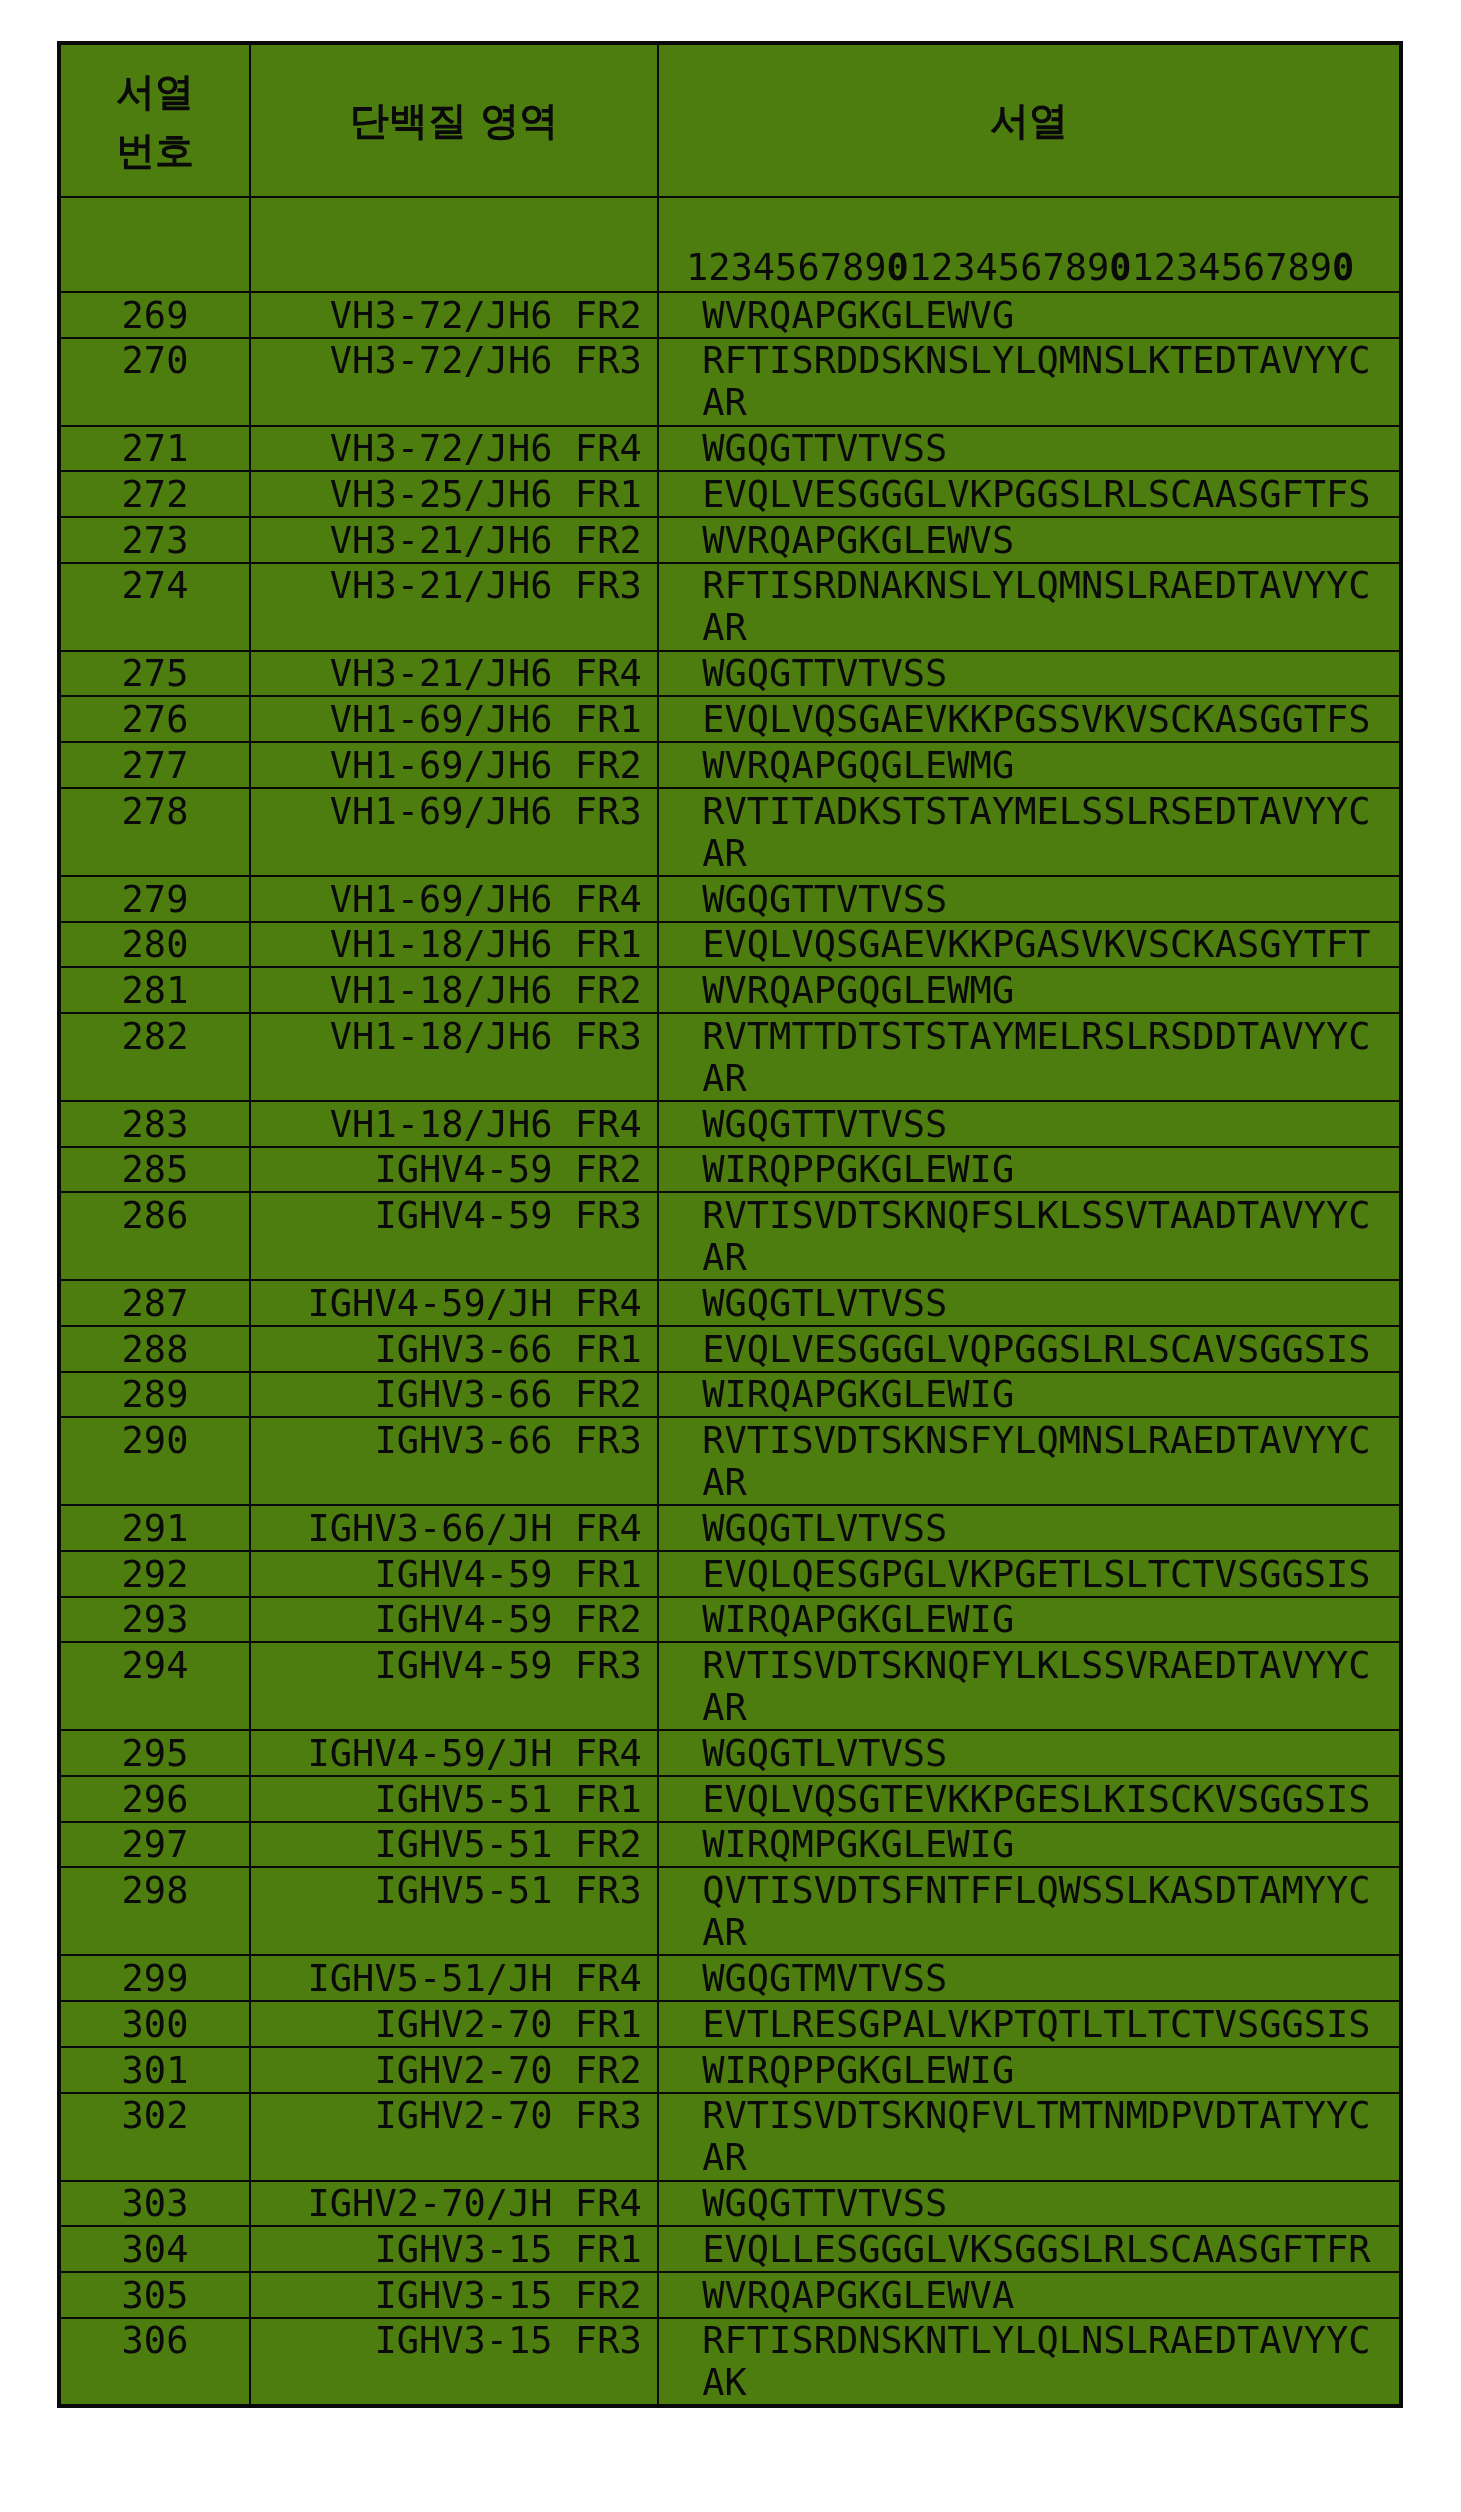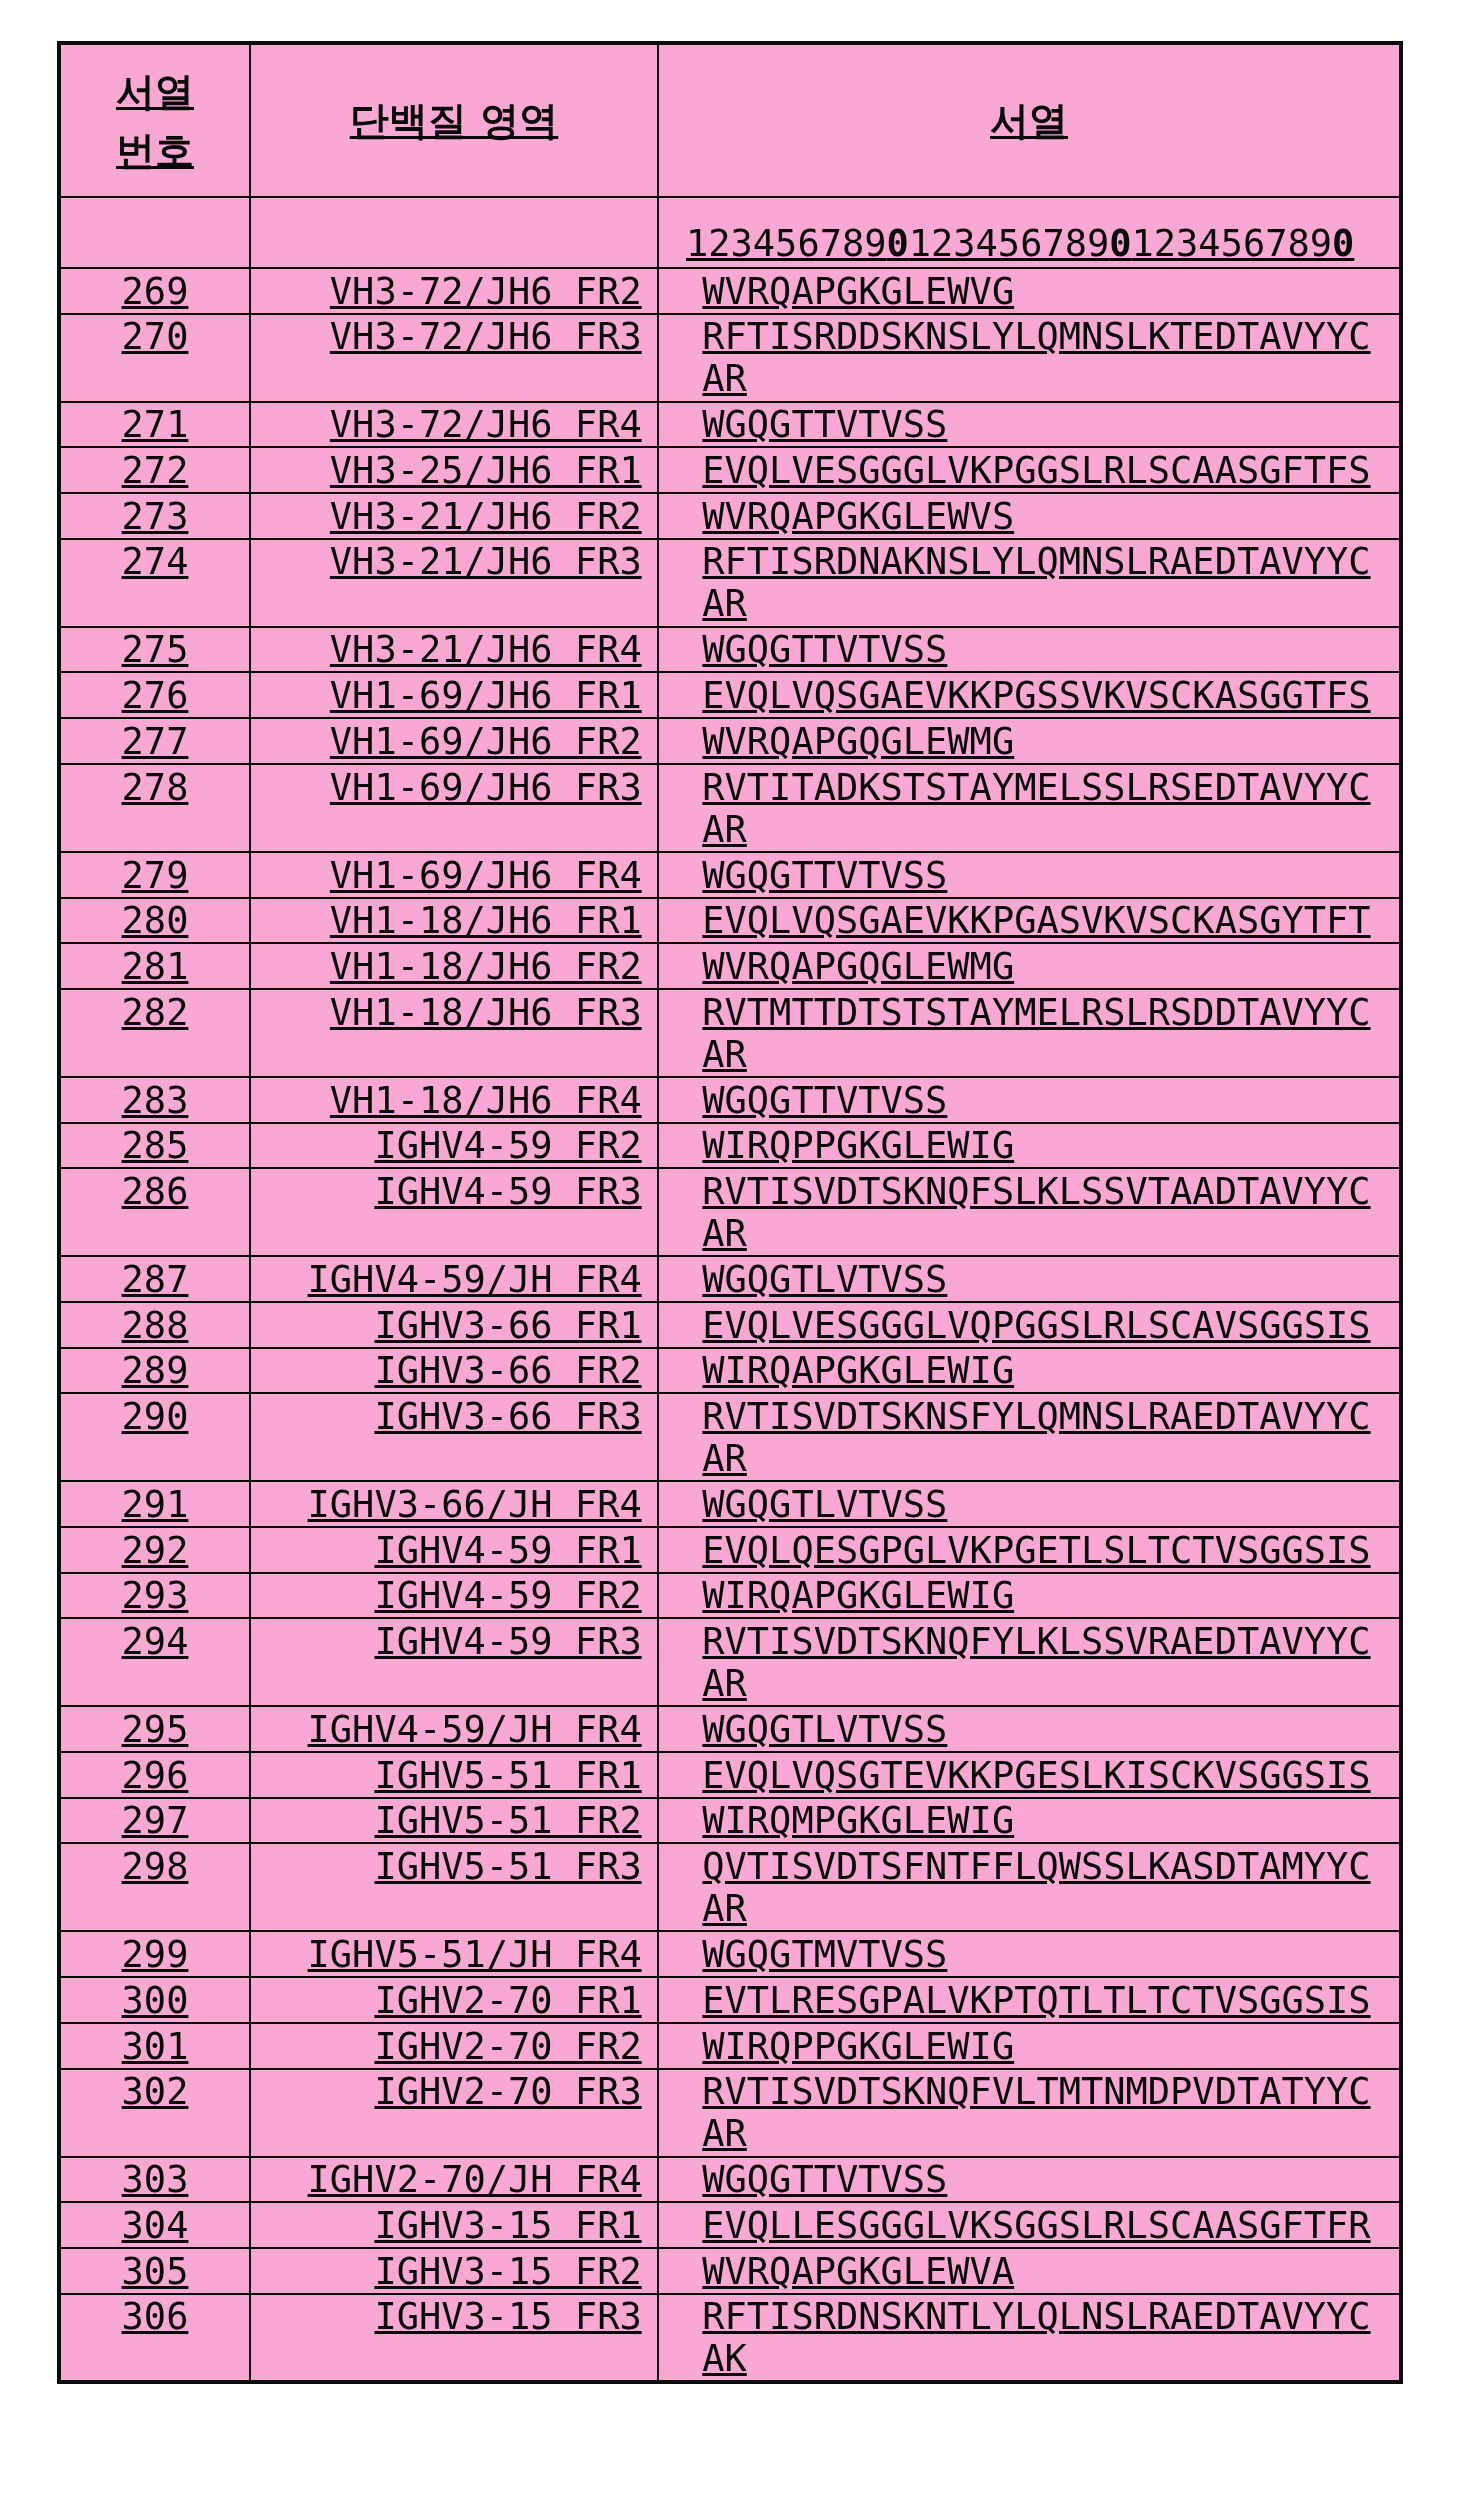--- a/index.html
+++ b/index.html
@@ -13,43 +13,42 @@
     height: 2512px;
     font-family: "DejaVu Sans Mono", "Liberation Mono", monospace;
     color: #0a0a0a;
   }
   table.doc-table {
     position: absolute;
     left: 57px;
     top: 41px;
     border-collapse: collapse;
     table-layout: fixed;
-    background: #f9a8d4;
+    background: #4d7c0f;
     border: 4.2px solid #0a0a0a;
-    text-decoration: underline;
   }
   .doc-table th,
   .doc-table td {
     border: 2.5px solid #0a0a0a;
     margin: 0;
     overflow: hidden;
   }
   
   tr.header-row { height: 154px; }
   th.h-cell {
     font-family: "DejaVu Serif", "Liberation Serif", serif;
     font-weight: 600;
     font-size: 39px;
     text-align: center;
     vertical-align: middle;
     padding: 0;
   }
   th.h-cell .h-line { line-height: 1.5; }
   
-  tr.ruler-row { height: 71px; }
+  tr.ruler-row { height: 95px; }
   td.ruler-cell {
     font-size: 37px;
     vertical-align: bottom;
     padding: 0 0 5.1px 27px;
     letter-spacing: 0;
     white-space: pre;
     line-height: 1;
   }
   td.ruler-cell b { font-weight: bold; }
   

